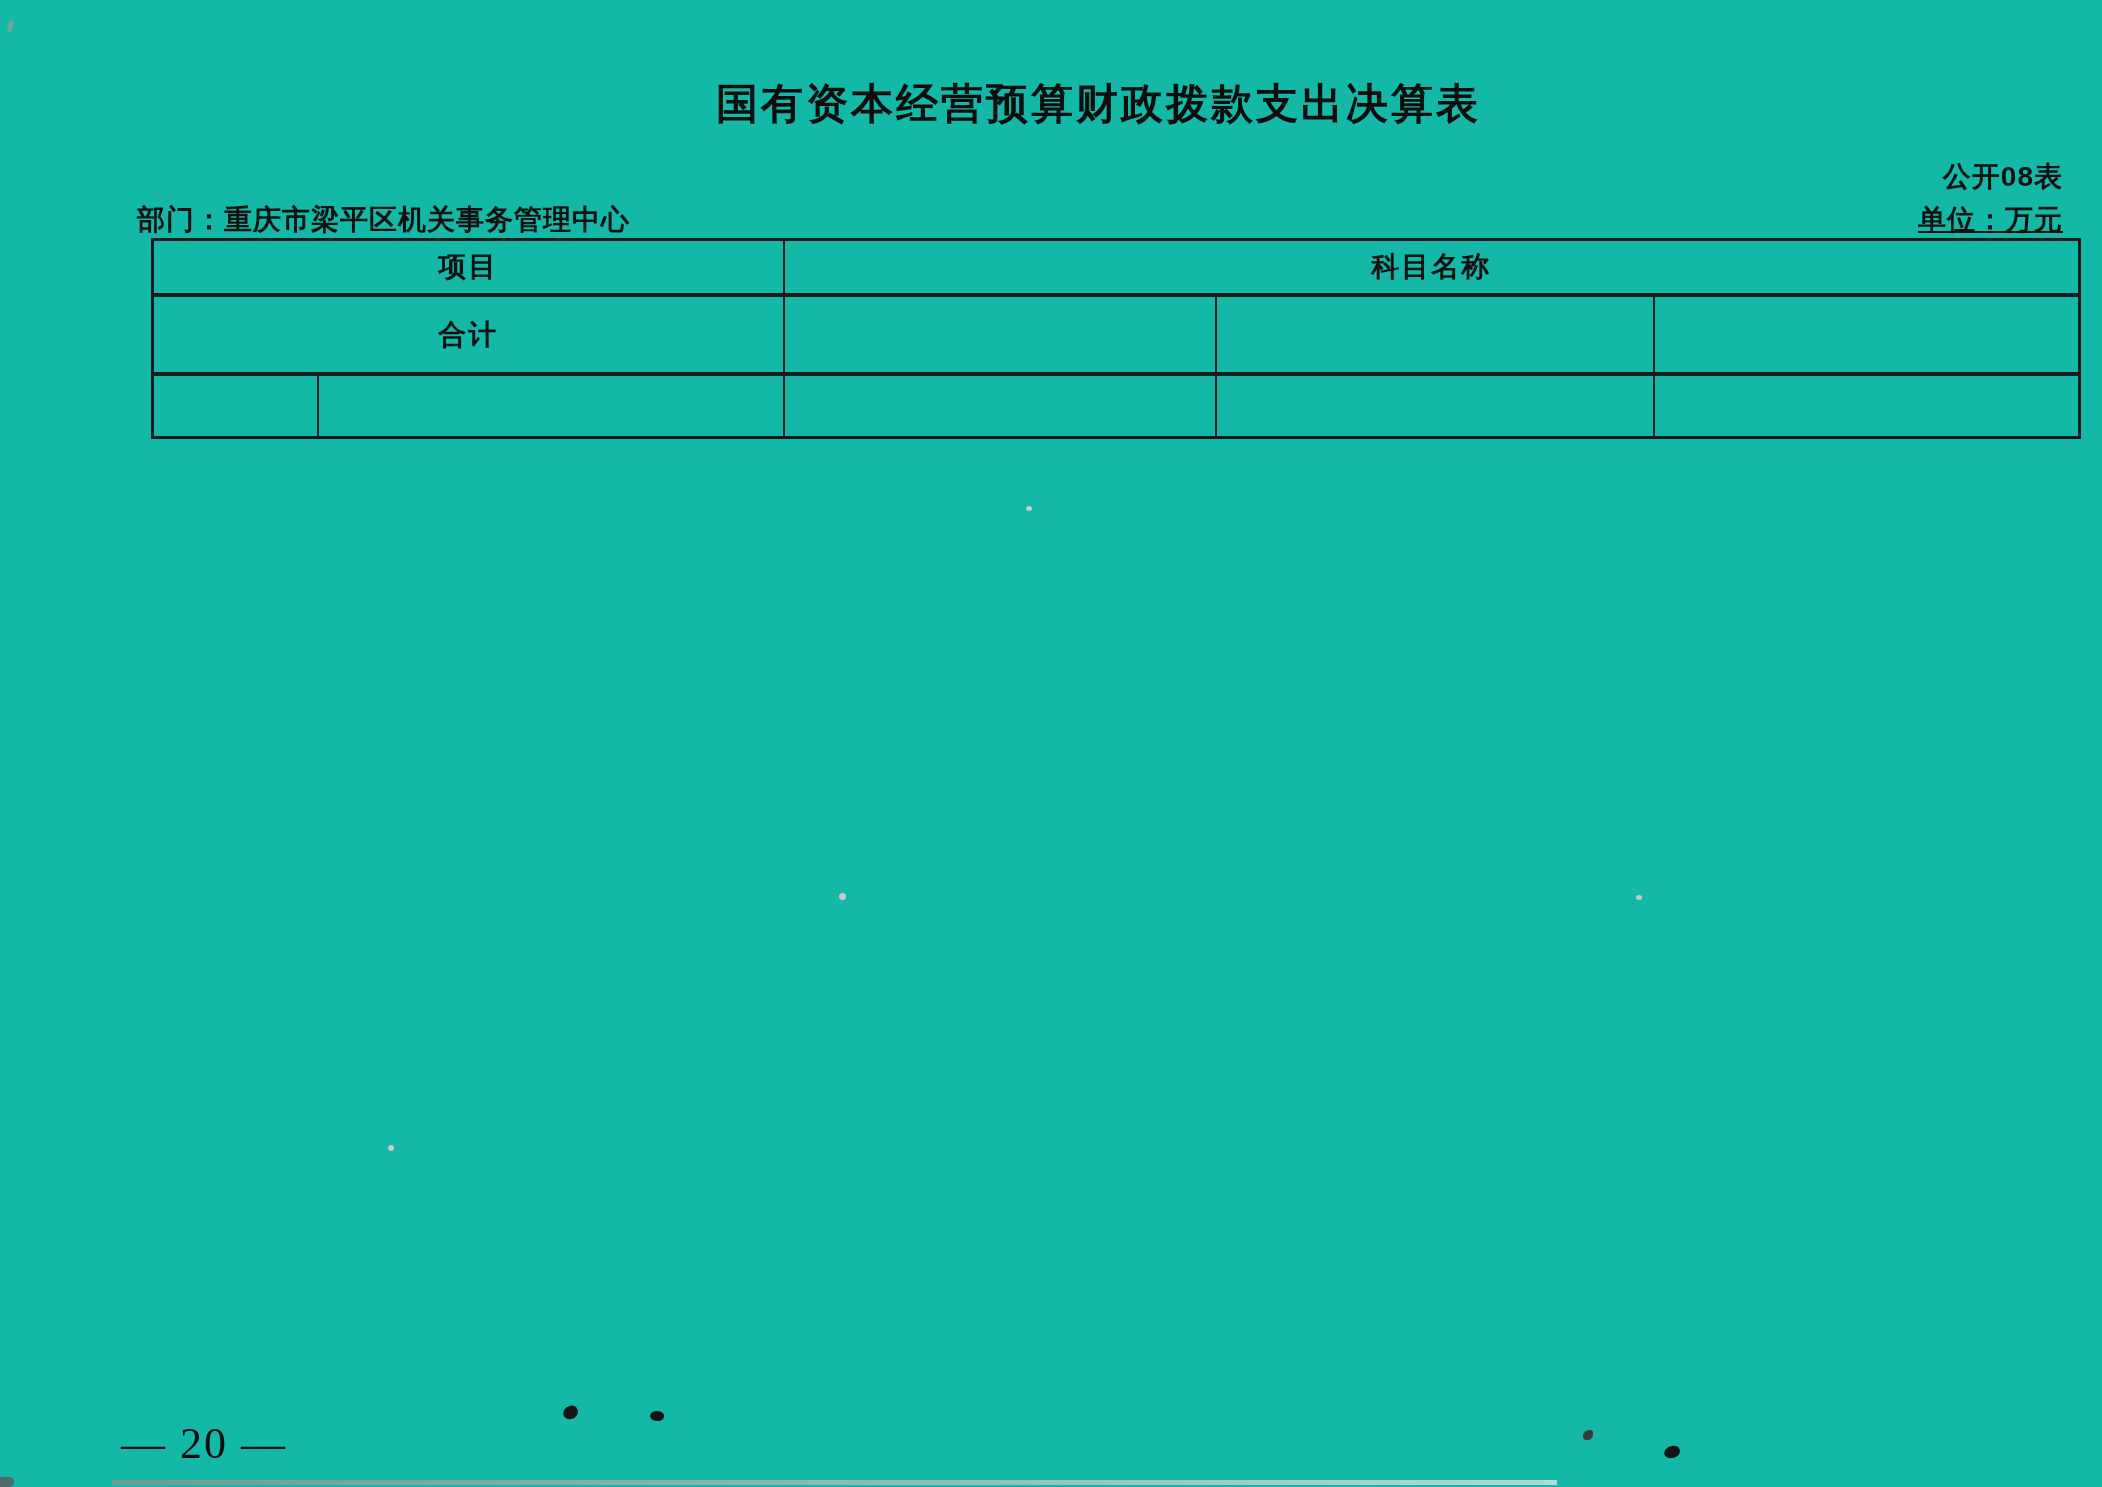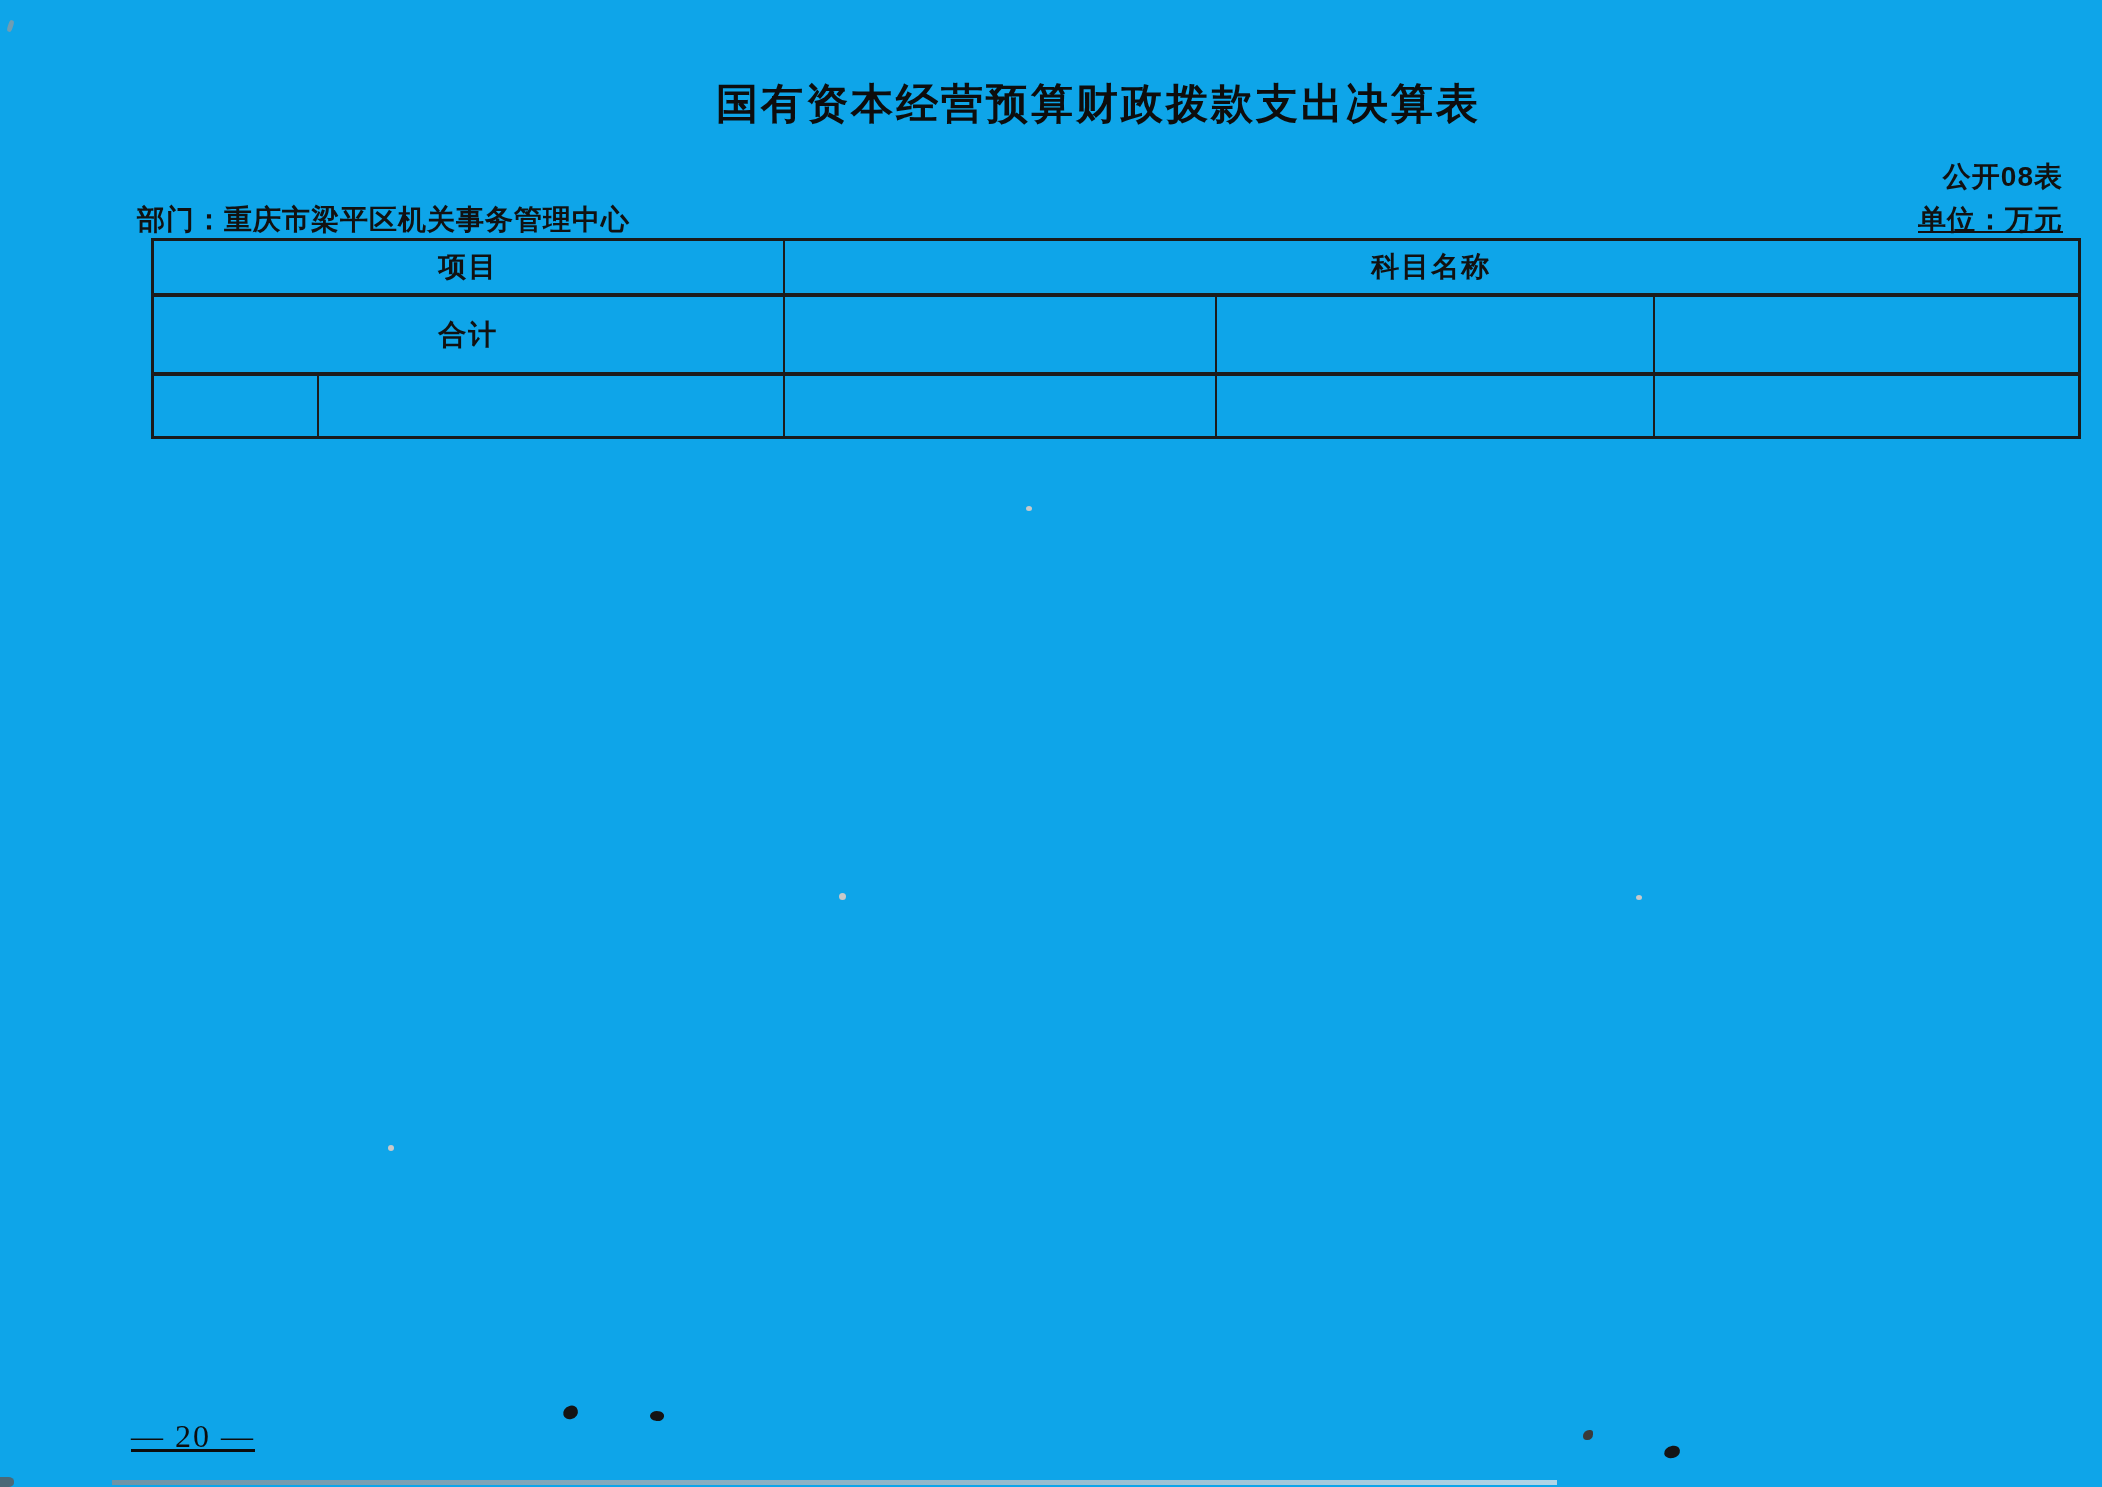--- a/index.html
+++ b/index.html
@@ -4,21 +4,21 @@
 <style>
   html, body {
     margin: 0;
     padding: 0;
     background: #ffffff;
   }
   .page {
     position: relative;
     width: 2102px;
     height: 1487px;
-    background: #0ea5e9;
+    background: #14b8a6;
     overflow: hidden;
     font-family: "Liberation Sans", sans-serif;
     color: #111111;
   }
   .doc-title {
     position: absolute;
     left: 135px;
     top: 76px;
     width: 1927px;
     text-align: center;
@@ -80,26 +80,25 @@
     position: absolute;
     top: 617px;
     left: 137px;
     font-size: 28px;
     font-weight: bold;
     letter-spacing: 1px;
   }
   .page-number {
     position: absolute;
     top: 1418px;
-    left: 131px;
-    font-size: 32px;
+    left: 121px;
+    font-size: 44px;
     font-family: "Liberation Serif", serif;
     color: #0d0d0d;
     letter-spacing: 2px;
-    text-decoration: underline;
   }
   
   .speck {
     position: absolute;
     background: #141414;
     border-radius: 60% 45% 55% 50%;
   }
   .speck.faint {
     background: #c9c9c9;
     border-radius: 50%;

